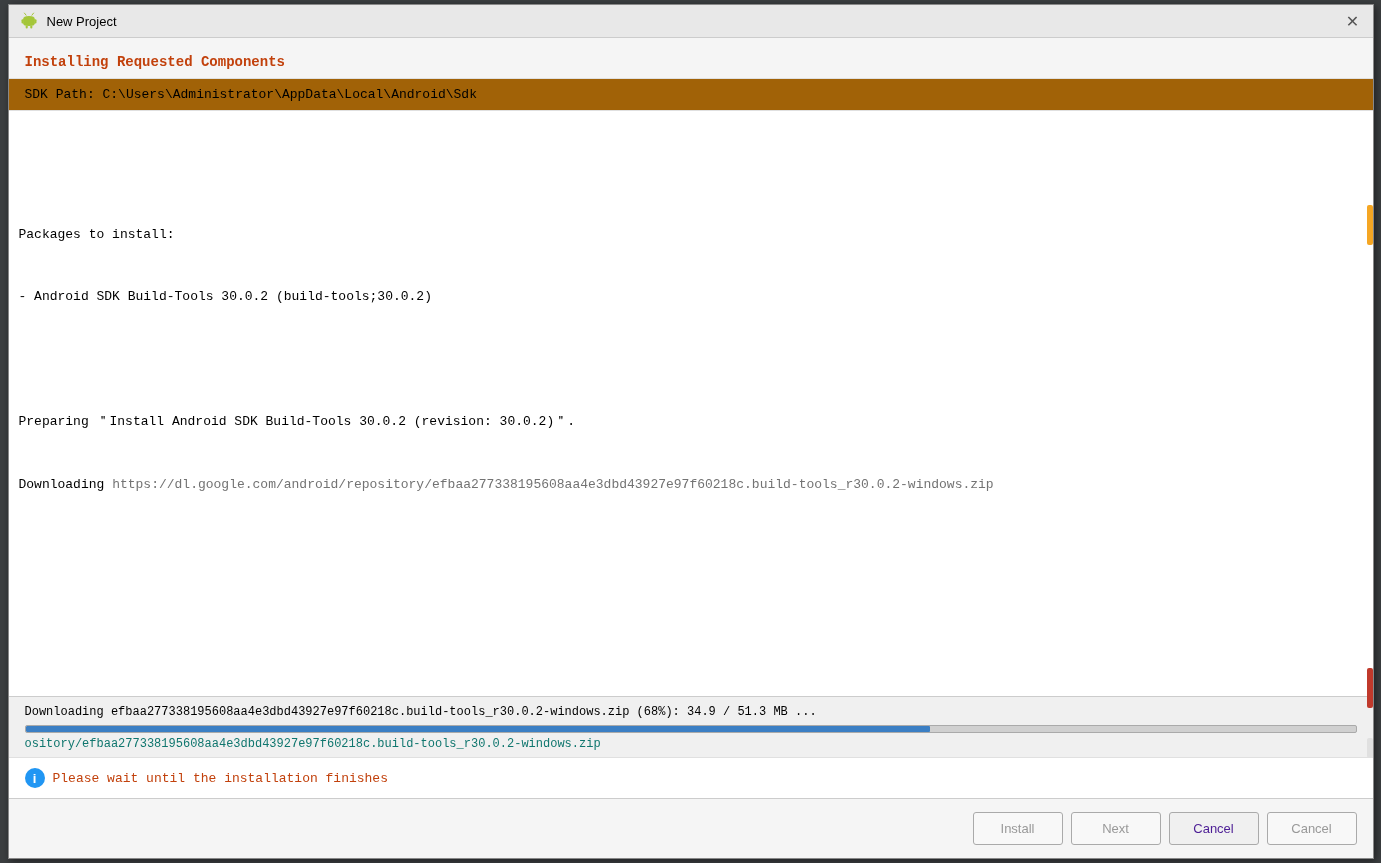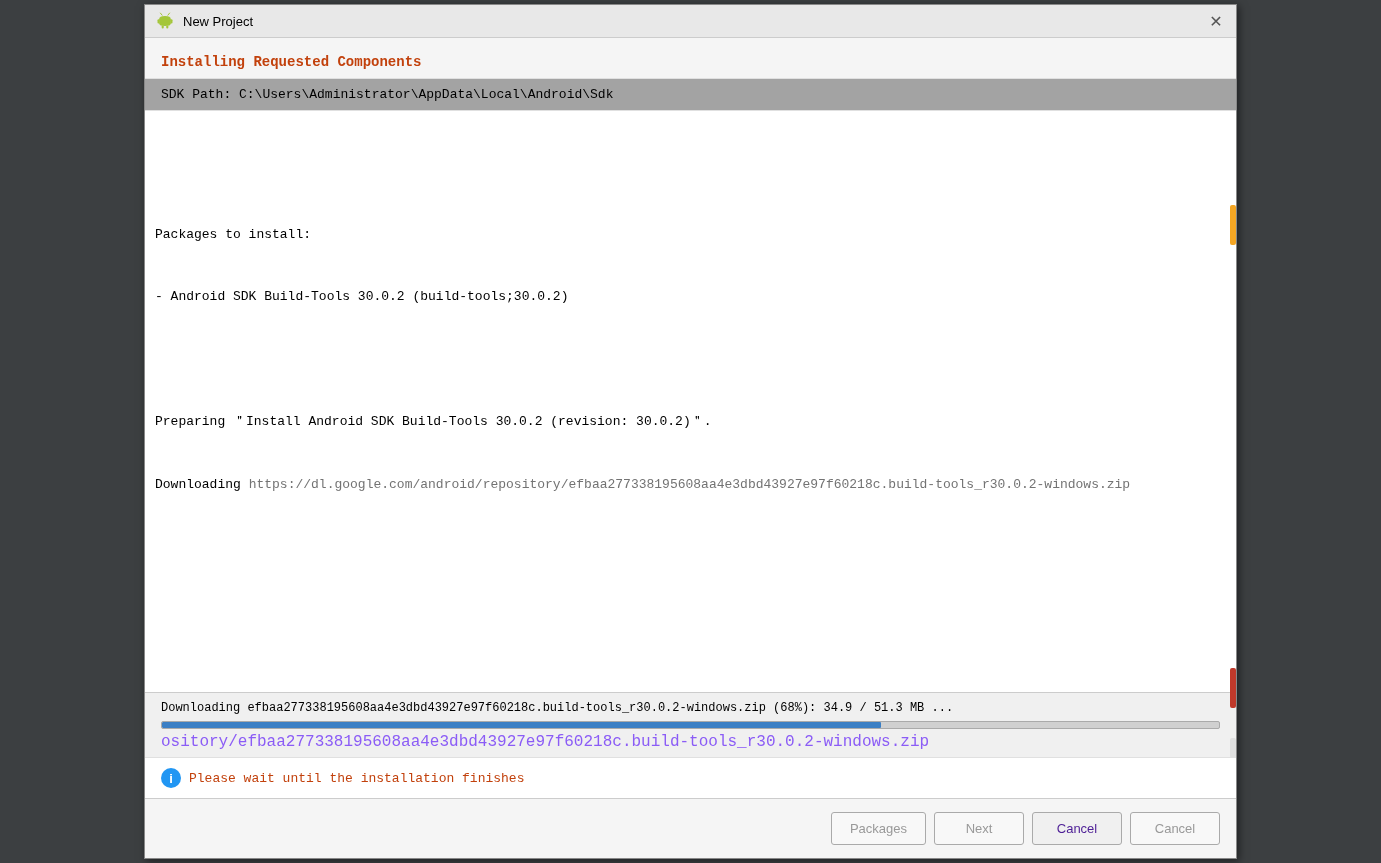--- a/index.html
+++ b/index.html
@@ -21,21 +21,21 @@
       width: 1381px;
       height: 863px;
       position: relative;
       display: flex;
       align-items: center;
       justify-content: center;
       background: #3c3f41;
     }
 
     .dialog {
-      width: 1093px;
+      width: 1366px;
       height: 855px;
       background: #ffffff;
       border: 1px solid #888;
       box-shadow: 2px 2px 8px rgba(0,0,0,0.5);
       display: flex;
       flex-direction: column;
       position: relative;
     }
 
     .title-bar {
@@ -97,21 +97,21 @@
       font-weight: bold;
       color: #c2410c;
       font-family: 'Courier New', monospace;
     }
 
     .sdk-path-line {
       font-family: 'Courier New', monospace;
       font-size: 13px;
       color: #000;
       padding: 8px 16px;
-      background: #a3a3a3;
+      background: #a16207;
       border-bottom: 1px solid #e0e0e0;
     }
 
     .log-area {
       flex: 1;
       overflow-y: auto;
       background: #ffffff;
       padding: 10px 10px;
       font-family: 'Courier New', monospace;
       font-size: 13px;
@@ -157,22 +157,22 @@
     }
 
     .progress-bar-fill {
       height: 100%;
       background: #3b7fc4;
       border-radius: 1px;
     }
 
     .progress-url-text {
       font-family: 'Courier New', monospace;
-      font-size: 16px;
-      color: #8b5cf6;
+      font-size: 12px;
+      color: #0f766e;
       white-space: nowrap;
       overflow: hidden;
       text-overflow: ellipsis;
     }
 
     .info-section {
       background: #ffffff;
       padding: 10px 16px;
       border-top: 1px solid #e0e0e0;
       display: flex;
@@ -330,21 +330,21 @@
       </div>
 
       <div class="info-section">
         <div class="info-icon">i</div>
         <span class="info-text">Please wait until the installation finishes</span>
       </div>
 
     </div>
 
     <div class="button-bar">
-      <button class="btn" disabled="">Packages</button>
+      <button class="btn" disabled="">Install</button>
       <button class="btn" disabled="">Next</button>
       <button class="btn btn-cancel">Cancel</button>
       <button class="btn btn-finish" disabled="">Cancel</button>
     </div>
 
     <div class="side-accent-right"></div>
     <div class="side-accent-bottom-right"></div>
     <div class="side-accent-bottom-right2"></div>
 
   </div>

